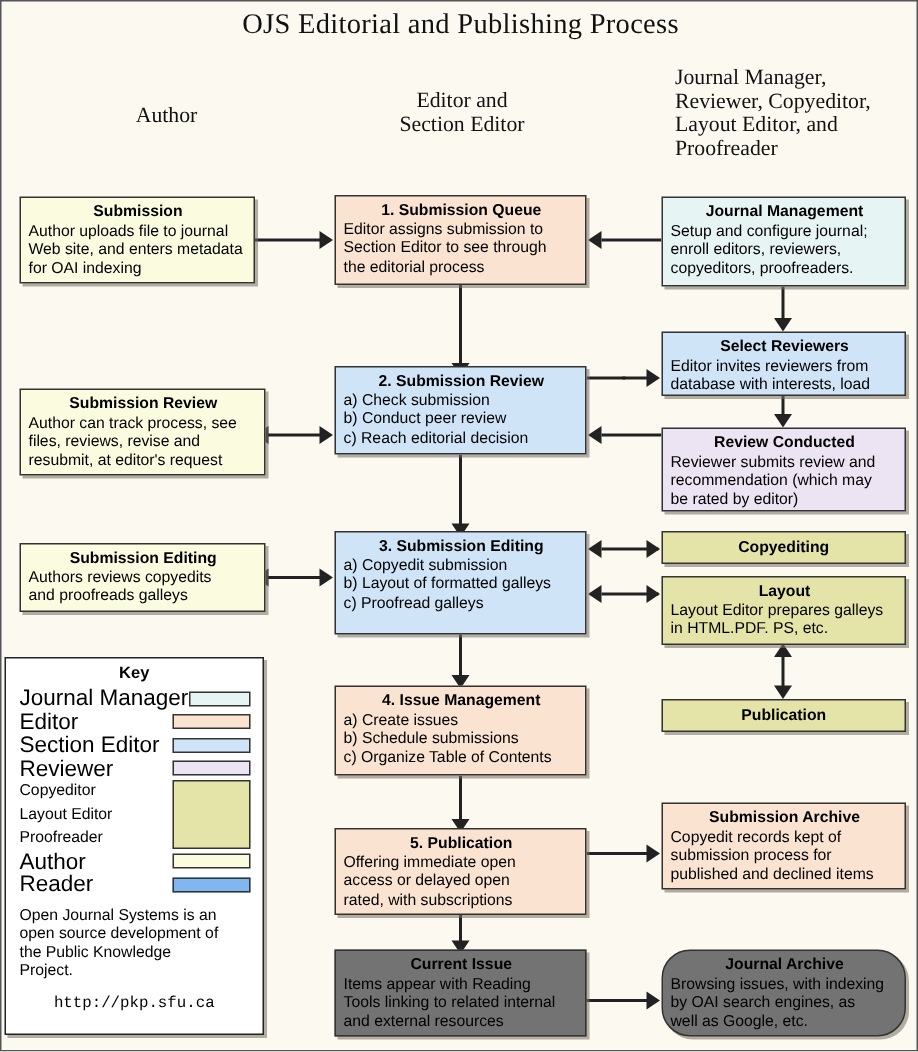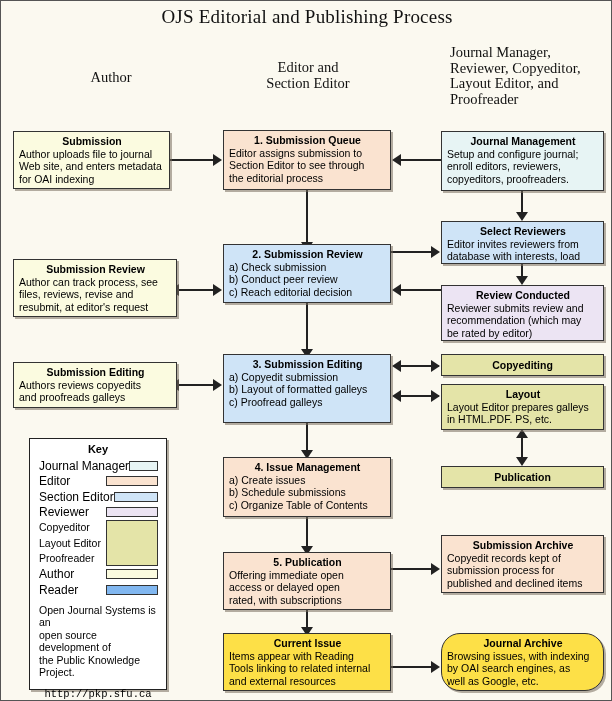--- a/index.html
+++ b/index.html
@@ -61,21 +61,21 @@
   }
   .box.onlyhead .hd { margin: 0; }
 
   
   .c-jm   { background: #e7f4f4; }   
   .c-ed   { background: #fae3d0; }   
   .c-se   { background: #cfe4f7; }   
   .c-rev  { background: #ece4f3; }   
   .c-prod { background: #e4e4a8; }   
   .c-auth { background: #fbfbe0; }   
-  .c-read { background: #fde047; }   
+  .c-read { background: #737373; }   
 
   
   .ln-h { position: absolute; height: 2px; background: #222; }
   .ln-v { position: absolute; width: 2px; background: #222; }
   .ar { position: absolute; width: 0; height: 0; }
   .ar-r { border-top: 6px solid transparent; border-bottom: 6px solid transparent; border-left: 9px solid #222; }
   .ar-l { border-top: 6px solid transparent; border-bottom: 6px solid transparent; border-right: 9px solid #222; }
   .ar-d { border-left: 6px solid transparent; border-right: 6px solid transparent; border-top: 9px solid #222; }
   .ar-u { border-left: 6px solid transparent; border-right: 6px solid transparent; border-bottom: 9px solid #222; }
 
@@ -94,21 +94,21 @@
     font-weight: bold;
     font-size: 11px;
     margin: 4px 0 3px 0;
   }
   .keyrow {
     display: flex;
     align-items: center;
     height: 15.5px;
     padding: 0 8px 0 9px;
   }
-  .keyrow .klabel { flex: 1; font-size: 12px; white-space: nowrap; }
+  .keyrow .klabel { flex: 1; font-size: 15px; white-space: nowrap; }
   .keysw {
     width: 52px; height: 10px;
     border: 1.5px solid #333;
     box-sizing: border-box;
   }
   .keysw.tall { height: 46px; }
   #prodgroup {
     display: flex;
     align-items: stretch;
     padding: 0 8px 0 9px;
@@ -312,21 +312,21 @@
     <span class="ln">and external resources</span>
   </div>
 
   <div class="box c-read" style="left:440px; top:632px; width:163px; height:58px;border-radius:19px;">
     <span class="hd">Journal Archive</span>
     <span class="ln">Browsing issues, with indexing</span>
     <span class="ln">by OAI search engines, as</span>
     <span class="ln">well as Google, etc.</span>
   </div>
 
-  <div id="keybox" style="left:28px; top:437px; width:138px; height:252px;">
+  <div id="keybox" style="left:2px; top:437px; width:173px; height:252px;">
     <div id="keytitle">Key</div>
 
     <div class="keyrow">
       <span class="klabel">Journal Manager</span>
       <span class="keysw" style="background:#e7f4f4;"></span>
     </div>
     <div class="keyrow">
       <span class="klabel">Editor</span>
       <span class="keysw" style="background:#fae3d0;"></span>
     </div>

